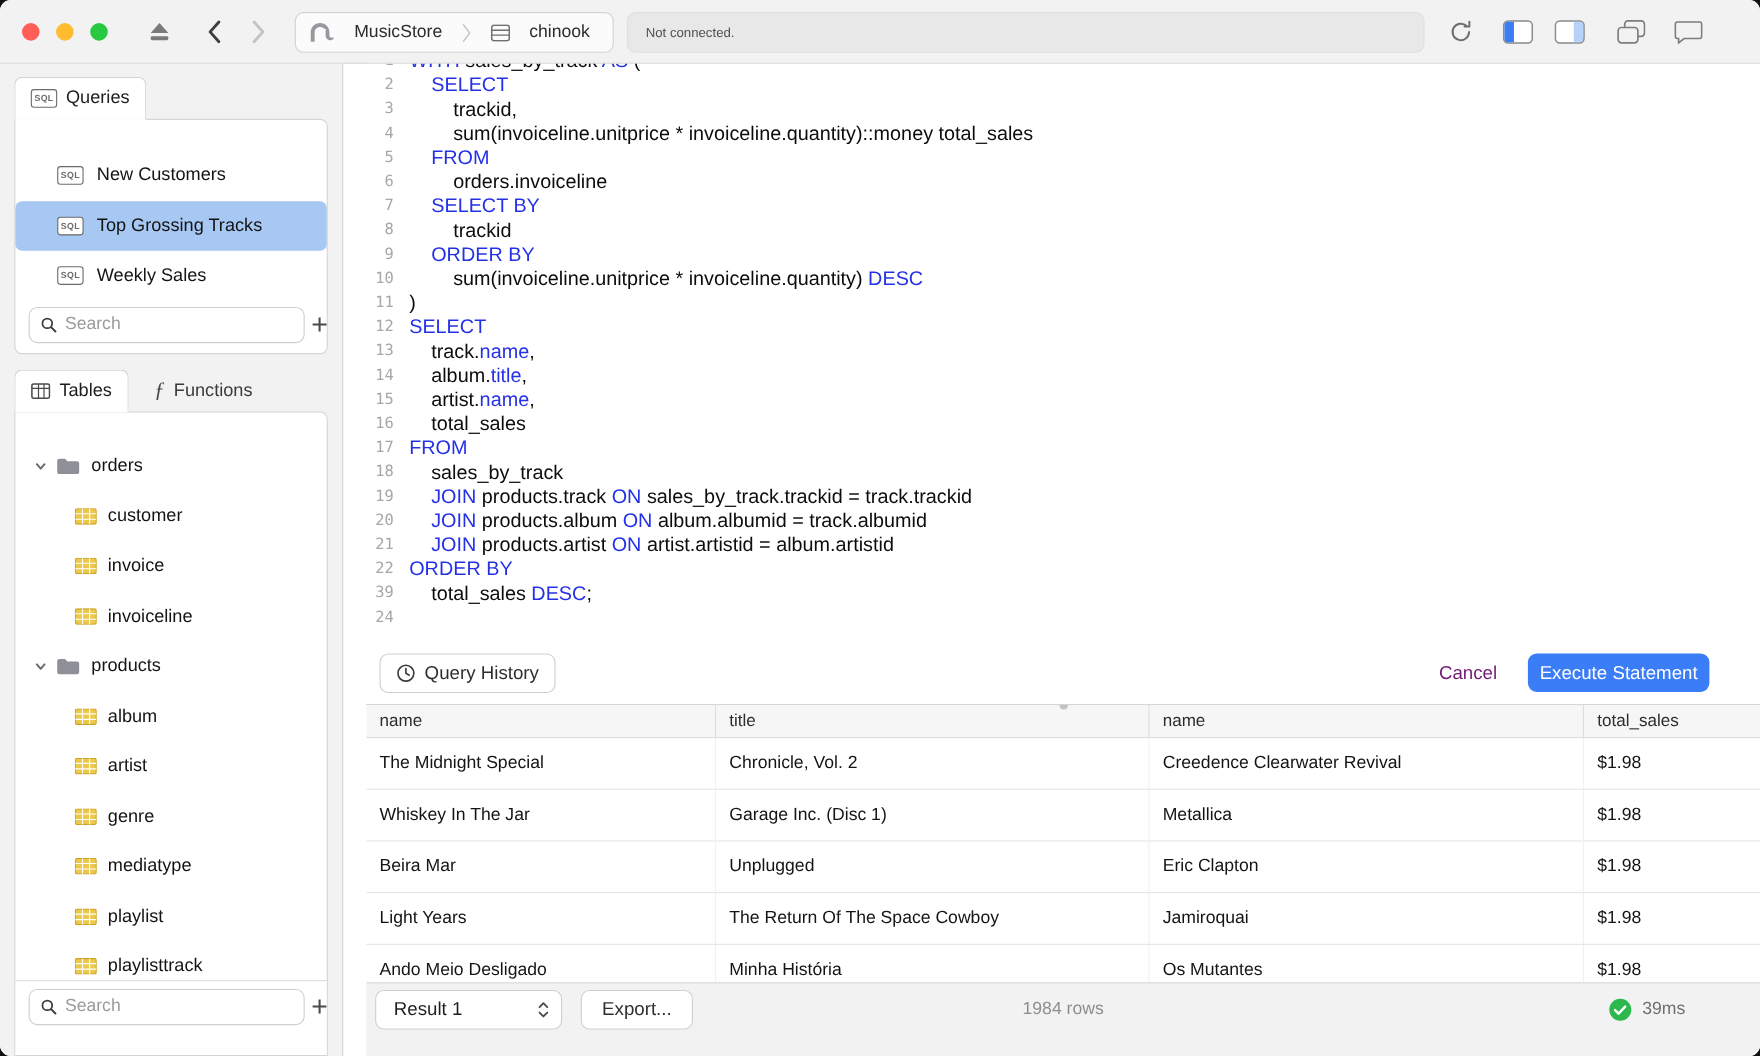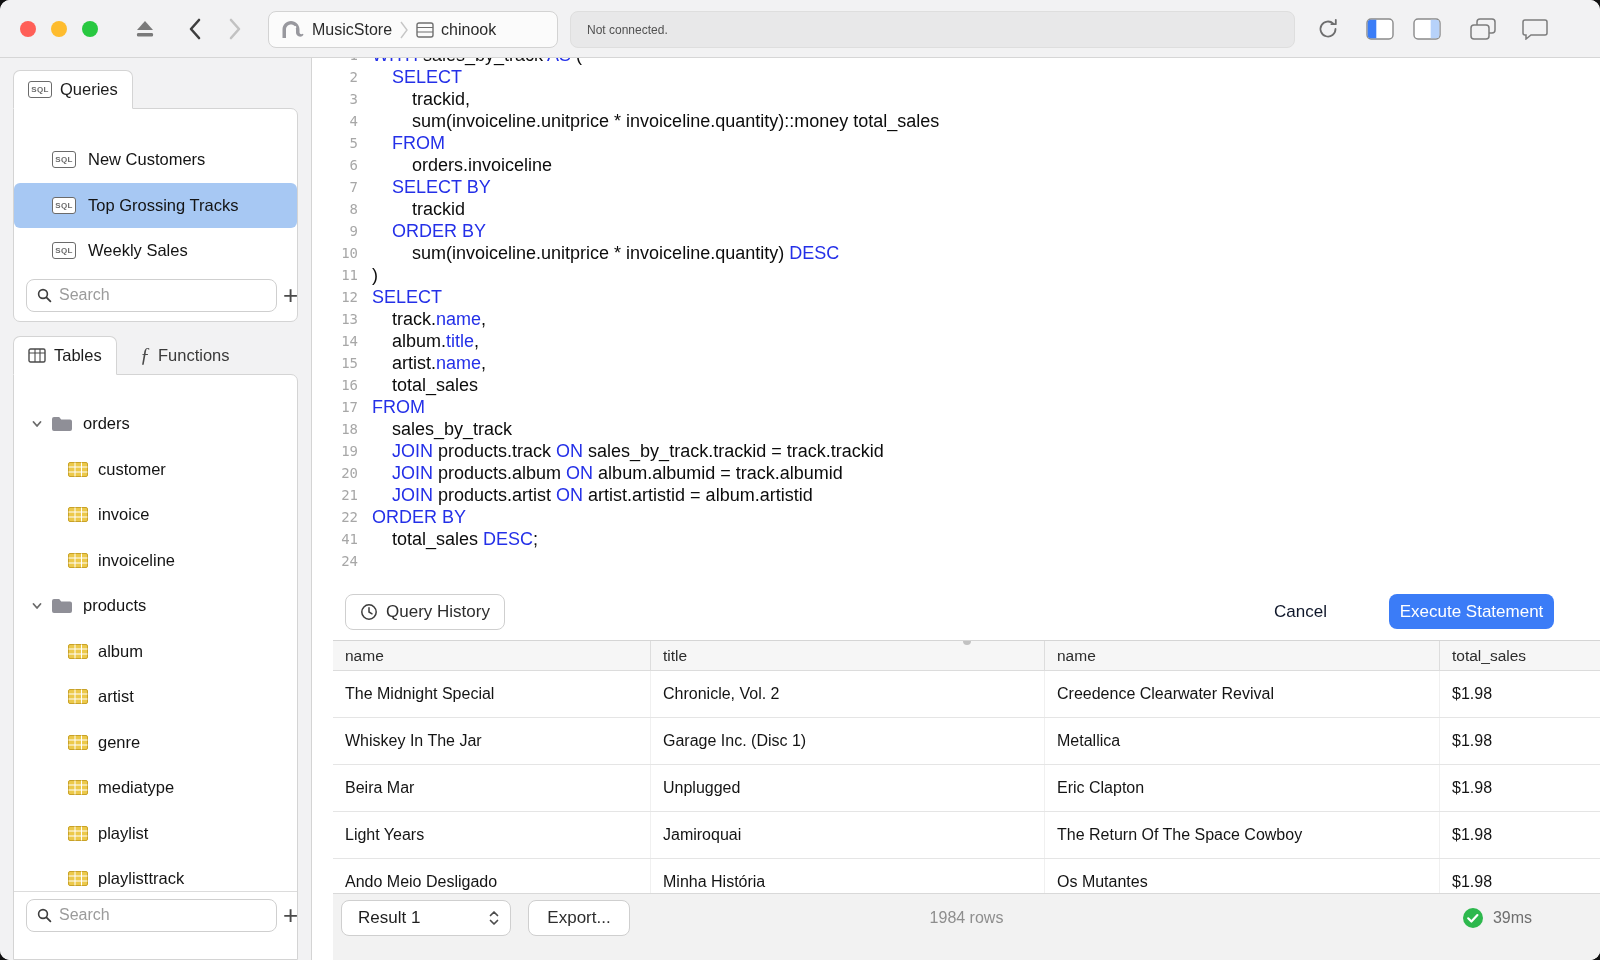--- a/index.html
+++ b/index.html
@@ -10,21 +10,21 @@
   html,body{width:1600px;height:960px;background:#111;}
   .window{position:relative;width:1600px;height:960px;background:#fff;border-radius:10px;overflow:hidden;}
 
   
   .toolbar{position:absolute;left:0;top:0;width:1600px;height:58px;background:var(--chrome);border-bottom:1px solid #d6d6d6;}
   .tl{position:absolute;top:21px;width:16px;height:16px;border-radius:50%;display:inline-block;}
   .tl.red{left:20px;background:#ff5f57;}
   .tl.yellow{left:51px;background:#febc2e;}
   .tl.green{left:82px;background:#28c840;}
   .tb-abs{position:absolute;display:flex;align-items:center;justify-content:center;background:none;border:none;cursor:default;}
-  .breadcrumb{position:absolute;left:268px;top:11px;height:37px;width:290px;background:#fbfbfb;border:1px solid #d3d3d3;border-radius:8px;display:flex;align-items:center;padding:0 10px;gap:7px;}
+  .breadcrumb{position:absolute;left:268px;top:11px;height:37px;width:290px;background:#fbfbfb;border:1px solid #d3d3d3;border-radius:8px;display:flex;align-items:center;padding:0 10px;gap:17px;}
   .breadcrumb .crumb{font-size:16px;color:#2b2b2b;}
   .statusfield{position:absolute;left:570px;top:11px;width:725px;height:37px;background:#e8e8e9;border:1px solid #dedede;border-radius:8px;display:flex;align-items:center;padding-left:16px;}
   .statusfield span{font-size:12px;color:#515151;}
 
   
   .sidebar{position:absolute;left:0;top:58px;width:312px;bottom:0;background:var(--chrome);border-right:1px solid var(--border);padding-left:34px;}
   .side-tab{position:absolute;height:39px;background:var(--panel);border:1px solid var(--border);border-bottom:1px solid var(--panel);border-radius:7px 7px 0 0;display:flex;align-items:center;padding:0 14px;gap:8px;z-index:2;font-size:16.5px;color:#1c1c1c;}
   .tab-plain{position:absolute;height:39px;display:flex;align-items:center;padding:0 10px;gap:8px;font-size:16.5px;color:#3a3a3a;z-index:2;}
   .q-tab{left:13px;top:12px;}
   .t-tab{left:13px;top:278px;}
@@ -54,21 +54,21 @@
   .main{position:absolute;left:333px;top:58px;right:0;bottom:0;background:#fff;}
   .editor{position:absolute;left:0;top:0;right:0;height:525px;overflow:hidden;}
   #code-lines{margin-top:-14px;}
   .cl{display:flex;height:22px;line-height:22px;white-space:pre;}
   .cl .ln{width:33px;text-align:right;padding-right:8px;color:#a7a7a7;font:14px/22px "DejaVu Sans Mono","Liberation Mono",monospace;flex:none;}
   .cl .code{font:18px/22px "DejaVu Sans Mono","Liberation Mono",monospace;color:#0c0c0c;padding-left:6px;}
   .cl .kw{color:var(--kw);}
   .editor-footer{position:absolute;left:0;right:0;top:525px;height:57px;display:flex;align-items:center;}
   .btn{display:flex;align-items:center;gap:8px;background:#fff;border:1px solid #cfcfcf;border-radius:8px;height:36px;padding:0 14px;font-size:17px;color:#2e2e2e;}
   .history-btn{margin-left:12px;}
-  .cancel-btn{margin-left:auto;margin-right:62px;border:none;background:none;color:#0f172a;font-size:17px;}
+  .cancel-btn{margin-left:auto;margin-right:28px;border:none;background:none;color:#701a75;font-size:17px;}
   .exec-btn{margin-right:46px;width:165px;height:35px;background:var(--accent);border:none;border-radius:8px;color:#fff;font-size:17px;display:flex;align-items:center;justify-content:center;}
 
   
   .results{position:absolute;left:0;right:0;top:582px;height:311px;border-top:1px solid #d5d5d5;overflow:hidden;}
   .split-dot{position:absolute;top:-4px;left:50%;margin-left:-4px;width:8px;height:8px;border-radius:50%;background:#c2c2c2;z-index:3;}
   .res-grid{display:grid;grid-template-columns:318px 394px 395px 1fr;}
   .res-head{background:#f6f6f6;border-bottom:1px solid #dcdcdc;height:30px;}
   .res-head .cell{font-size:15.5px;color:#2c2c2c;display:flex;align-items:center;padding-left:12px;border-right:1px solid #ddd;}
   .res-row{height:47px;border-bottom:1px solid #e5e5e5;}
   .res-row .cell{font-size:16px;color:#141414;display:flex;align-items:center;padding-left:12px;border-right:1px solid #f0f0f0;overflow:hidden;white-space:nowrap;}
@@ -322,21 +322,21 @@
           <div class="cl"><span class="ln">13</span><span class="code"><span class="pl">    track.</span><span class="kw">name</span><span class="pl">,</span></span></div>
           <div class="cl"><span class="ln">14</span><span class="code"><span class="pl">    album.</span><span class="kw">title</span><span class="pl">,</span></span></div>
           <div class="cl"><span class="ln">15</span><span class="code"><span class="pl">    artist.</span><span class="kw">name</span><span class="pl">,</span></span></div>
           <div class="cl"><span class="ln">16</span><span class="code"><span class="pl">    total_sales</span></span></div>
           <div class="cl"><span class="ln">17</span><span class="code"><span class="kw">FROM</span></span></div>
           <div class="cl"><span class="ln">18</span><span class="code"><span class="pl">    sales_by_track</span></span></div>
           <div class="cl"><span class="ln">19</span><span class="code"><span class="pl">    </span><span class="kw">JOIN</span><span class="pl"> products.track </span><span class="kw">ON</span><span class="pl"> sales_by_track.trackid = track.trackid</span></span></div>
           <div class="cl"><span class="ln">20</span><span class="code"><span class="pl">    </span><span class="kw">JOIN</span><span class="pl"> products.album </span><span class="kw">ON</span><span class="pl"> album.albumid = track.albumid</span></span></div>
           <div class="cl"><span class="ln">21</span><span class="code"><span class="pl">    </span><span class="kw">JOIN</span><span class="pl"> products.artist </span><span class="kw">ON</span><span class="pl"> artist.artistid = album.artistid</span></span></div>
           <div class="cl"><span class="ln">22</span><span class="code"><span class="kw">ORDER BY</span></span></div>
-          <div class="cl"><span class="ln">41</span><span class="code"><span class="pl">    total_sales </span><span class="kw">DESC</span><span class="pl">;</span></span></div>
+          <div class="cl"><span class="ln">39</span><span class="code"><span class="pl">    total_sales </span><span class="kw">DESC</span><span class="pl">;</span></span></div>
           <div class="cl"><span class="ln">24</span><span class="code"><span class="pl"></span></span></div>
         </div>
     </div>
 
     <div class="editor-footer">
       <button class="btn history-btn">
         <svg width="18" height="18" viewBox="0 0 18 18">
             <circle cx="9" cy="9" r="7.2" fill="none" stroke="#3c3c3c" stroke-width="1.5"></circle>
             <path d="M9 4.8V9l3 1.8" fill="none" stroke="#3c3c3c" stroke-width="1.5" stroke-linecap="round"></path>
           </svg>
@@ -368,22 +368,22 @@
             <div class="cell">$1.98</div>
           </div>
           <div class="res-grid res-row">
             <div class="cell">Beira Mar</div>
             <div class="cell">Unplugged</div>
             <div class="cell">Eric Clapton</div>
             <div class="cell">$1.98</div>
           </div>
           <div class="res-grid res-row">
             <div class="cell">Light Years</div>
+            <div class="cell">The Return Of The Space Cowboy</div>
             <div class="cell">Jamiroquai</div>
-            <div class="cell">The Return Of The Space Cowboy</div>
             <div class="cell">$1.98</div>
           </div>
           <div class="res-grid res-row">
             <div class="cell">Ando Meio Desligado</div>
             <div class="cell">Minha História</div>
             <div class="cell">Os Mutantes</div>
             <div class="cell">$1.98</div>
           </div>
         </div>
     </div>

